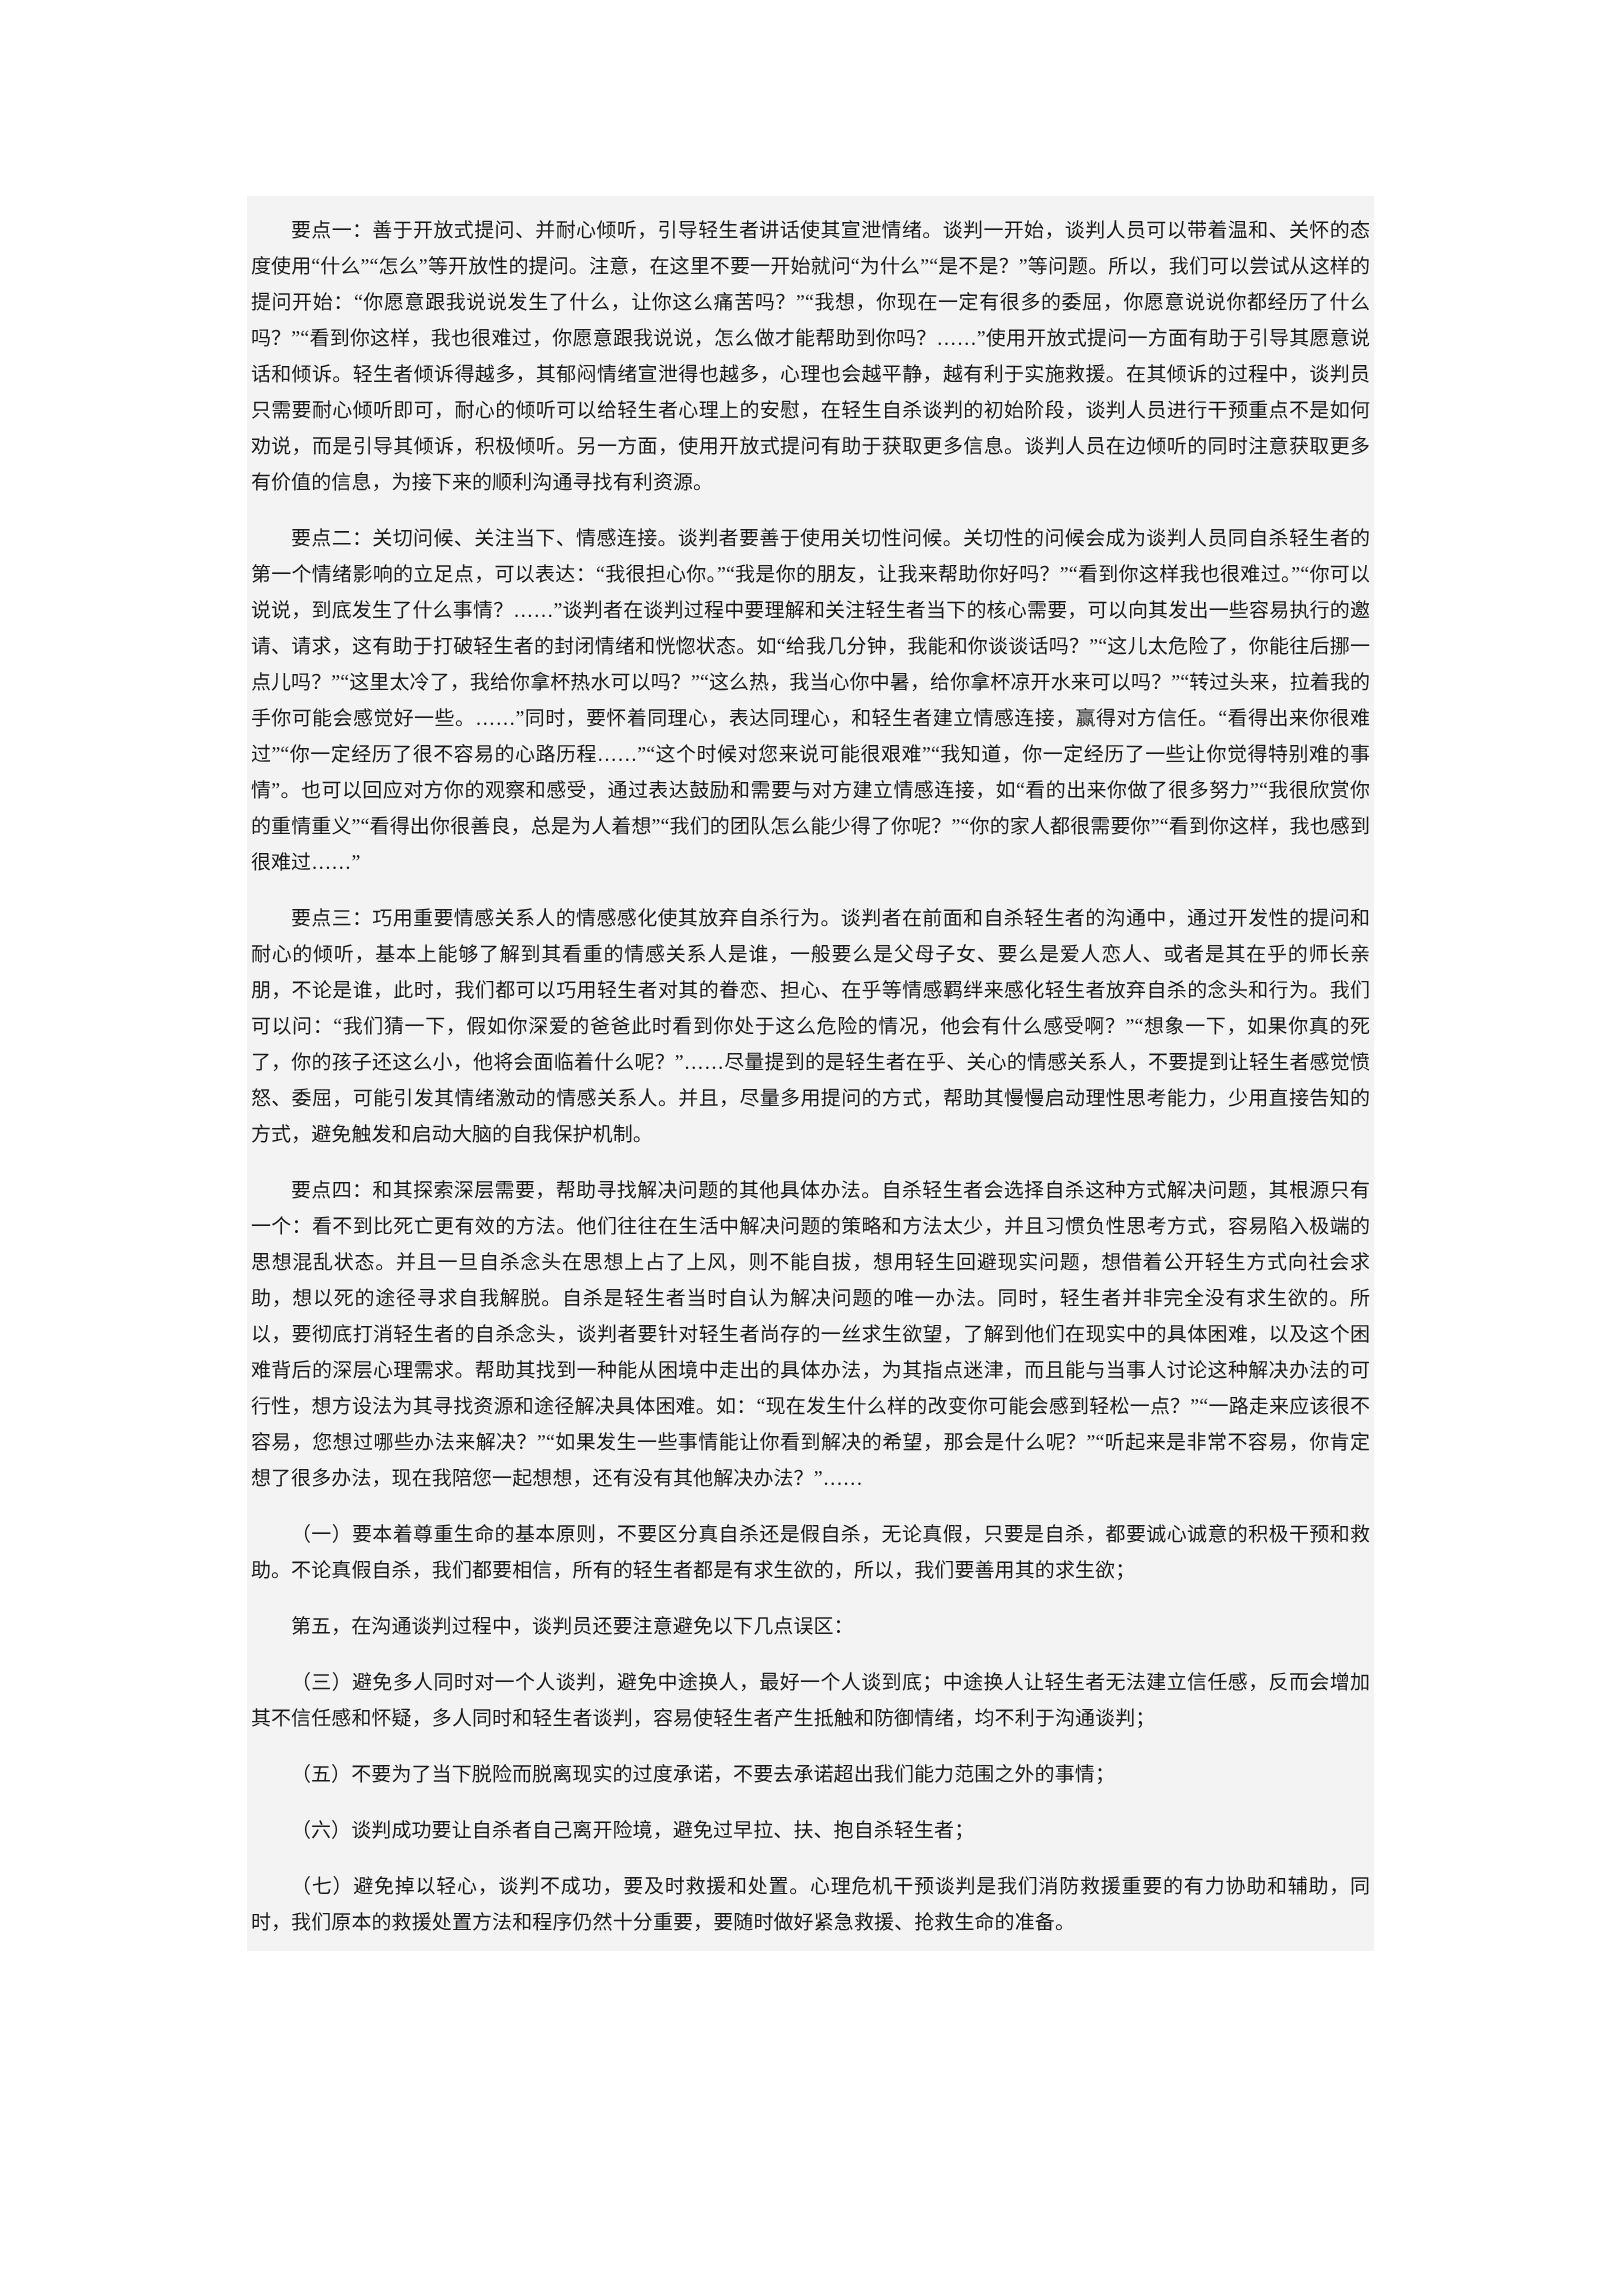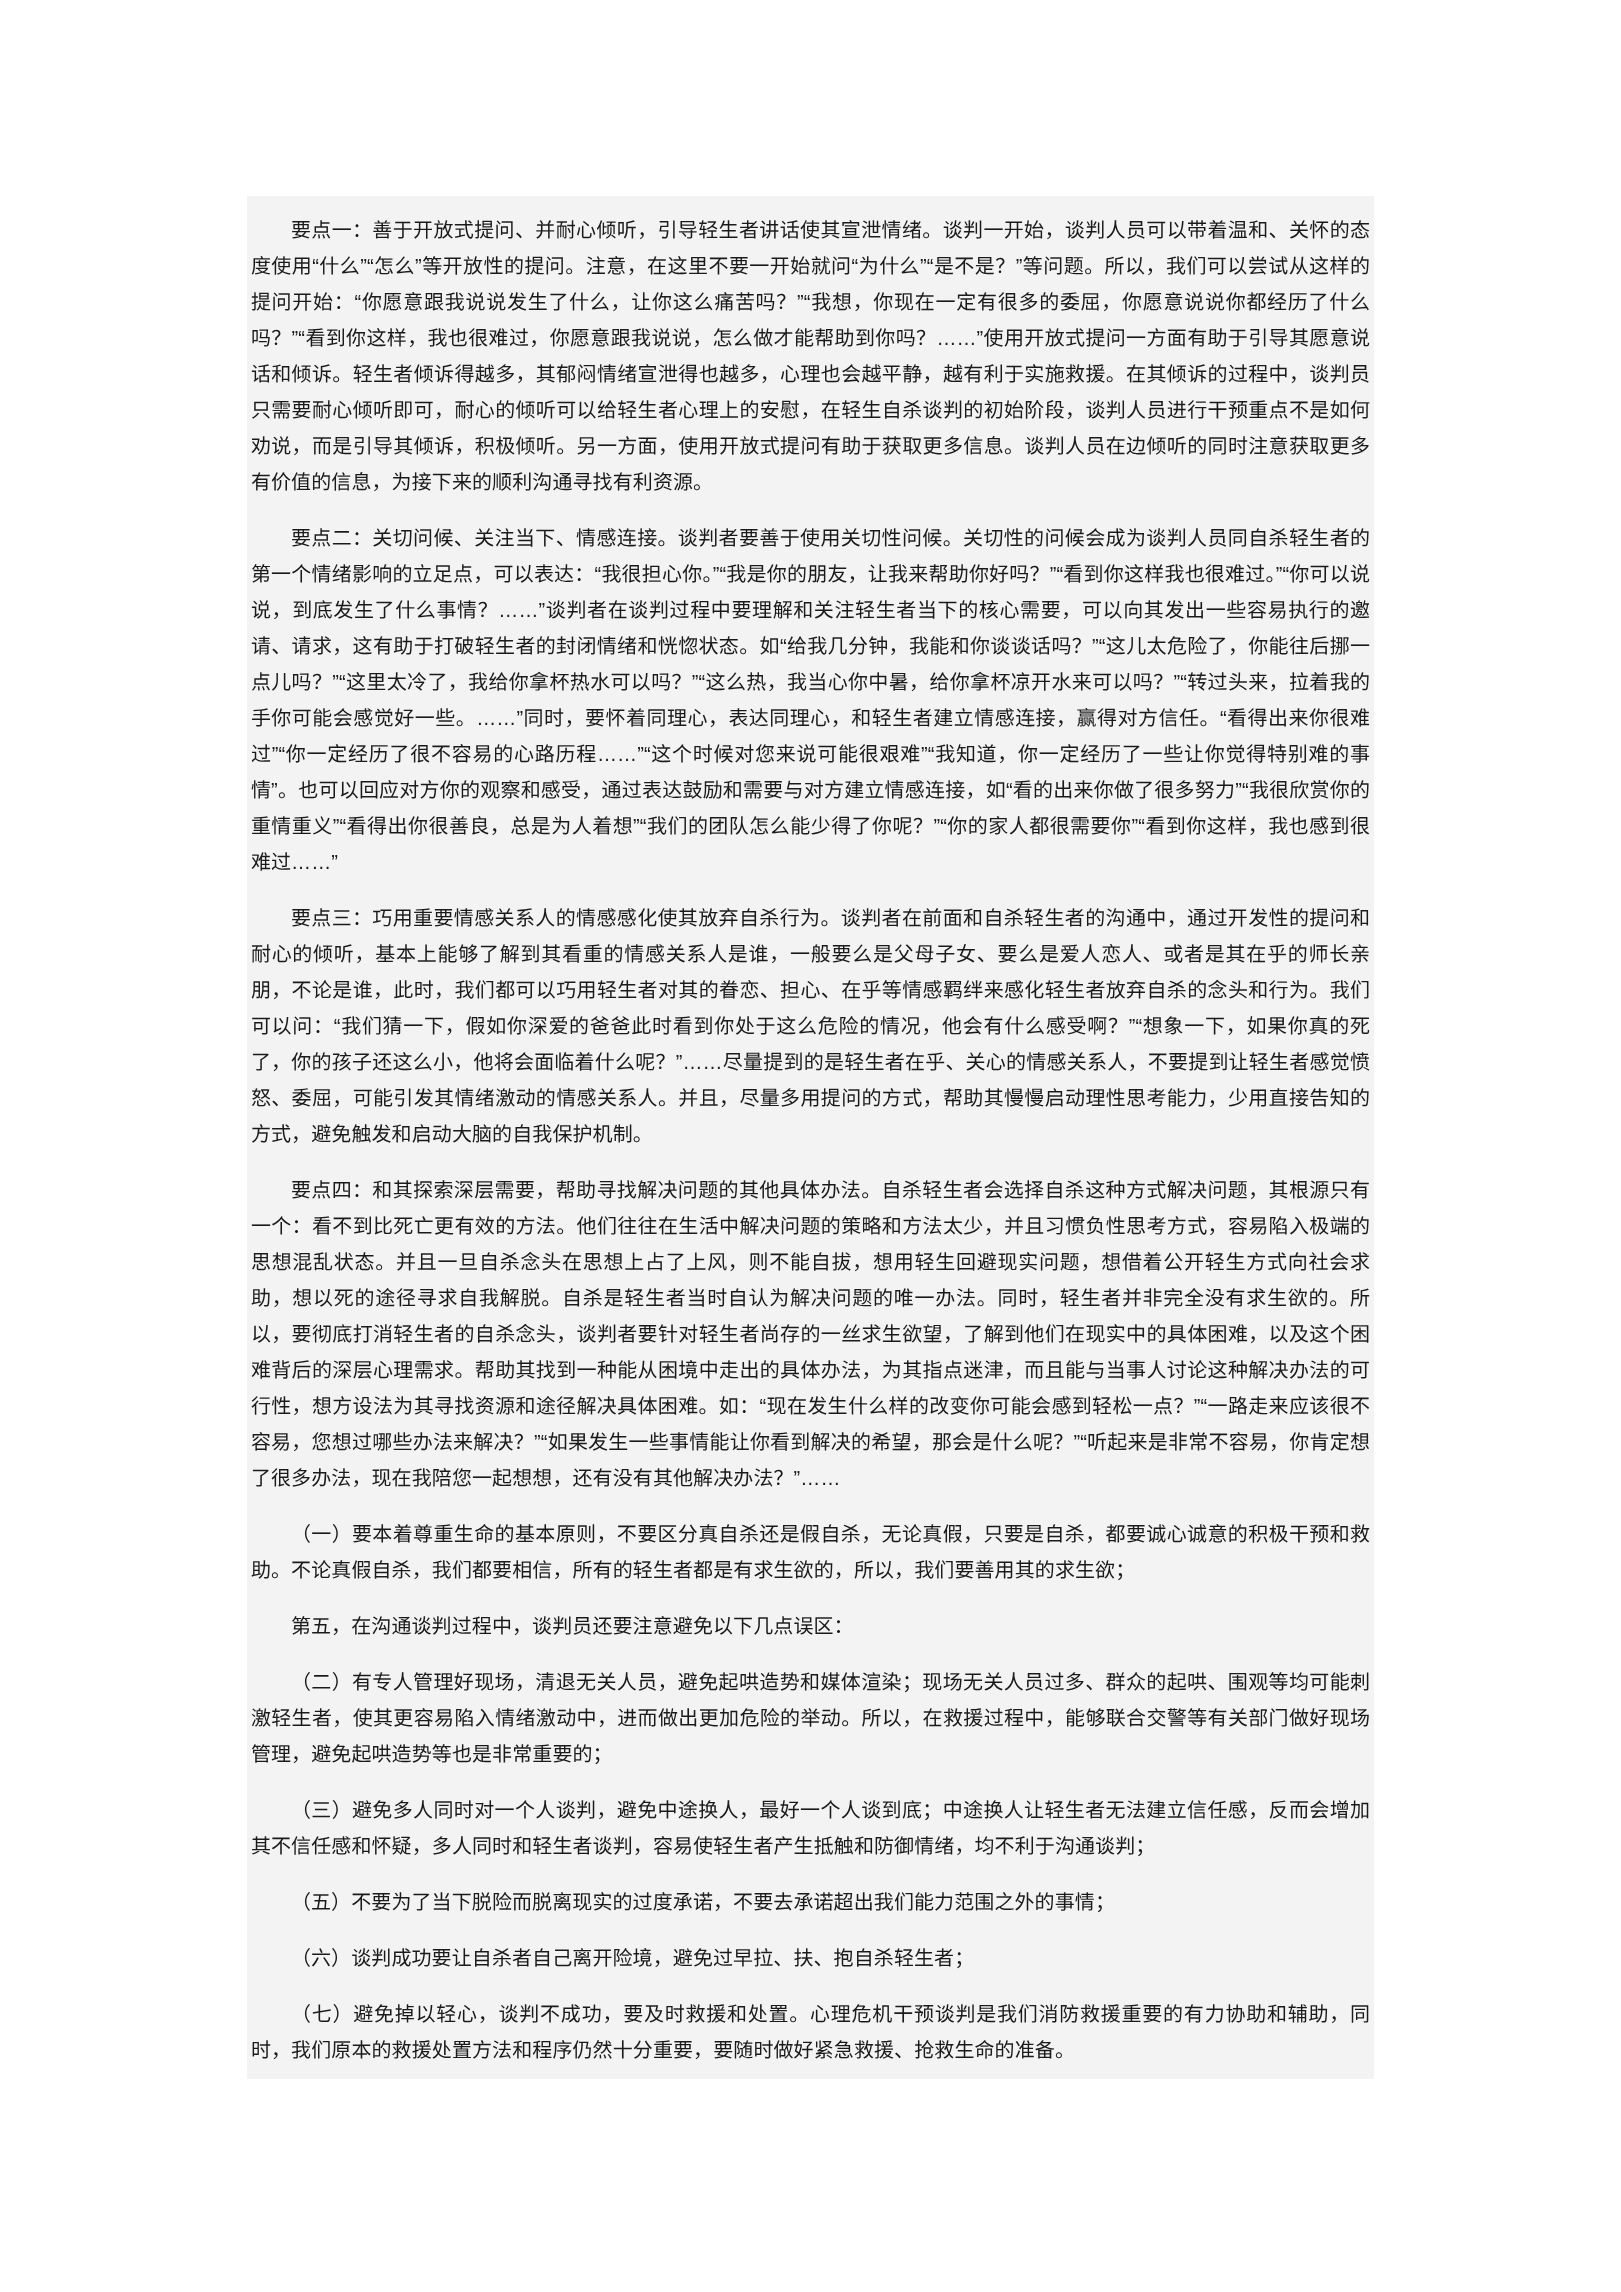--- a/index.html
+++ b/index.html
@@ -27,21 +27,21 @@
     position: absolute;
     left: 247px;
     top: 196px;
     width: 1127px;
     background: #f3f3f3;
     padding: 0px 0px 11.8px 0px;
     box-sizing: border-box;
   }
 
   .para {
-    font-family: Liberation Sans, sans-serif;
+    font-family: Liberation Serif, serif;
     font-size: 20px;
     line-height: 36px;
     color: #1a1a1a;
     text-align: justify;
     text-justify: inter-ideograph;
     text-indent: 2em;
     margin: 0;
     padding: 0 3.9px;
     letter-spacing: 0.1px;
     word-break: break-all;
@@ -67,21 +67,20 @@
     <p class="para spaced">要点二：关切问候、关注当下、情感连接。谈判者要善于使用关切性问候。关切性的问候会成为谈判人员同自杀轻生者的第一个情绪影响的立足点，可以表达：“我很担心你。”“我是你的朋友，让我来帮助你好吗？”“看到你这样我也很难过。”“你可以说说，到底发生了什么事情？……”谈判者在谈判过程中要理解和关注轻生者当下的核心需要，可以向其发出一些容易执行的邀请、请求，这有助于打破轻生者的封闭情绪和恍惚状态。如“给我几分钟，我能和你谈谈话吗？”“这儿太危险了，你能往后挪一点儿吗？”“这里太冷了，我给你拿杯热水可以吗？”“这么热，我当心你中暑，给你拿杯凉开水来可以吗？”“转过头来，拉着我的手你可能会感觉好一些。……”同时，要怀着同理心，表达同理心，和轻生者建立情感连接，赢得对方信任。“看得出来你很难过”“你一定经历了很不容易的心路历程……”“这个时候对您来说可能很艰难”“我知道，你一定经历了一些让你觉得特别难的事情”。也可以回应对方你的观察和感受，通过表达鼓励和需要与对方建立情感连接，如“看的出来你做了很多努力”“我很欣赏你的重情重义”“看得出你很善良，总是为人着想”“我们的团队怎么能少得了你呢？”“你的家人都很需要你”“看到你这样，我也感到很难过……”</p>
 
     <p class="para spaced">要点三：巧用重要情感关系人的情感感化使其放弃自杀行为。谈判者在前面和自杀轻生者的沟通中，通过开发性的提问和耐心的倾听，基本上能够了解到其看重的情感关系人是谁，一般要么是父母子女、要么是爱人恋人、或者是其在乎的师长亲朋，不论是谁，此时，我们都可以巧用轻生者对其的眷恋、担心、在乎等情感羁绊来感化轻生者放弃自杀的念头和行为。我们可以问：“我们猜一下，假如你深爱的爸爸此时看到你处于这么危险的情况，他会有什么感受啊？”“想象一下，如果你真的死了，你的孩子还这么小，他将会面临着什么呢？”……尽量提到的是轻生者在乎、关心的情感关系人，不要提到让轻生者感觉愤怒、委屈，可能引发其情绪激动的情感关系人。并且，尽量多用提问的方式，帮助其慢慢启动理性思考能力，少用直接告知的方式，避免触发和启动大脑的自我保护机制。</p>
 
     <p class="para spaced">要点四：和其探索深层需要，帮助寻找解决问题的其他具体办法。自杀轻生者会选择自杀这种方式解决问题，其根源只有一个：看不到比死亡更有效的方法。他们往往在生活中解决问题的策略和方法太少，并且习惯负性思考方式，容易陷入极端的思想混乱状态。并且一旦自杀念头在思想上占了上风，则不能自拔，想用轻生回避现实问题，想借着公开轻生方式向社会求助，想以死的途径寻求自我解脱。自杀是轻生者当时自认为解决问题的唯一办法。同时，轻生者并非完全没有求生欲的。所以，要彻底打消轻生者的自杀念头，谈判者要针对轻生者尚存的一丝求生欲望，了解到他们在现实中的具体困难，以及这个困难背后的深层心理需求。帮助其找到一种能从困境中走出的具体办法，为其指点迷津，而且能与当事人讨论这种解决办法的可行性，想方设法为其寻找资源和途径解决具体困难。如：“现在发生什么样的改变你可能会感到轻松一点？”“一路走来应该很不容易，您想过哪些办法来解决？”“如果发生一些事情能让你看到解决的希望，那会是什么呢？”“听起来是非常不容易，你肯定想了很多办法，现在我陪您一起想想，还有没有其他解决办法？”……</p>
 
     <p class="para spaced">（一）要本着尊重生命的基本原则，不要区分真自杀还是假自杀，无论真假，只要是自杀，都要诚心诚意的积极干预和救助。不论真假自杀，我们都要相信，所有的轻生者都是有求生欲的，所以，我们要善用其的求生欲；</p>
 
     <p class="para spaced">第五，在沟通谈判过程中，谈判员还要注意避免以下几点误区：</p>
 
-    <p class="para spaced">（二）有专人管理好现场，清退无关人员，避免起哄造势和媒体渲染；现场无关人员过多、群众的起哄、围观等均可能刺激轻生者，使其更容易陷入情绪激动中，进而做出更加危险的举动。所以，在救援过程中，能够联合交警等有关部门做好现场管理，避免起哄造势等也是非常重要的；</p>
 
     <p class="para spaced">（三）避免多人同时对一个人谈判，避免中途换人，最好一个人谈到底；中途换人让轻生者无法建立信任感，反而会增加其不信任感和怀疑，多人同时和轻生者谈判，容易使轻生者产生抵触和防御情绪，均不利于沟通谈判；</p>
 
 
     <p class="para spaced">（五）不要为了当下脱险而脱离现实的过度承诺，不要去承诺超出我们能力范围之外的事情；</p>
 
     <p class="para spaced">（六）谈判成功要让自杀者自己离开险境，避免过早拉、扶、抱自杀轻生者；</p>
 
     <p class="para spaced">（七）避免掉以轻心，谈判不成功，要及时救援和处置。心理危机干预谈判是我们消防救援重要的有力协助和辅助，同时，我们原本的救援处置方法和程序仍然十分重要，要随时做好紧急救援、抢救生命的准备。</p>
 

